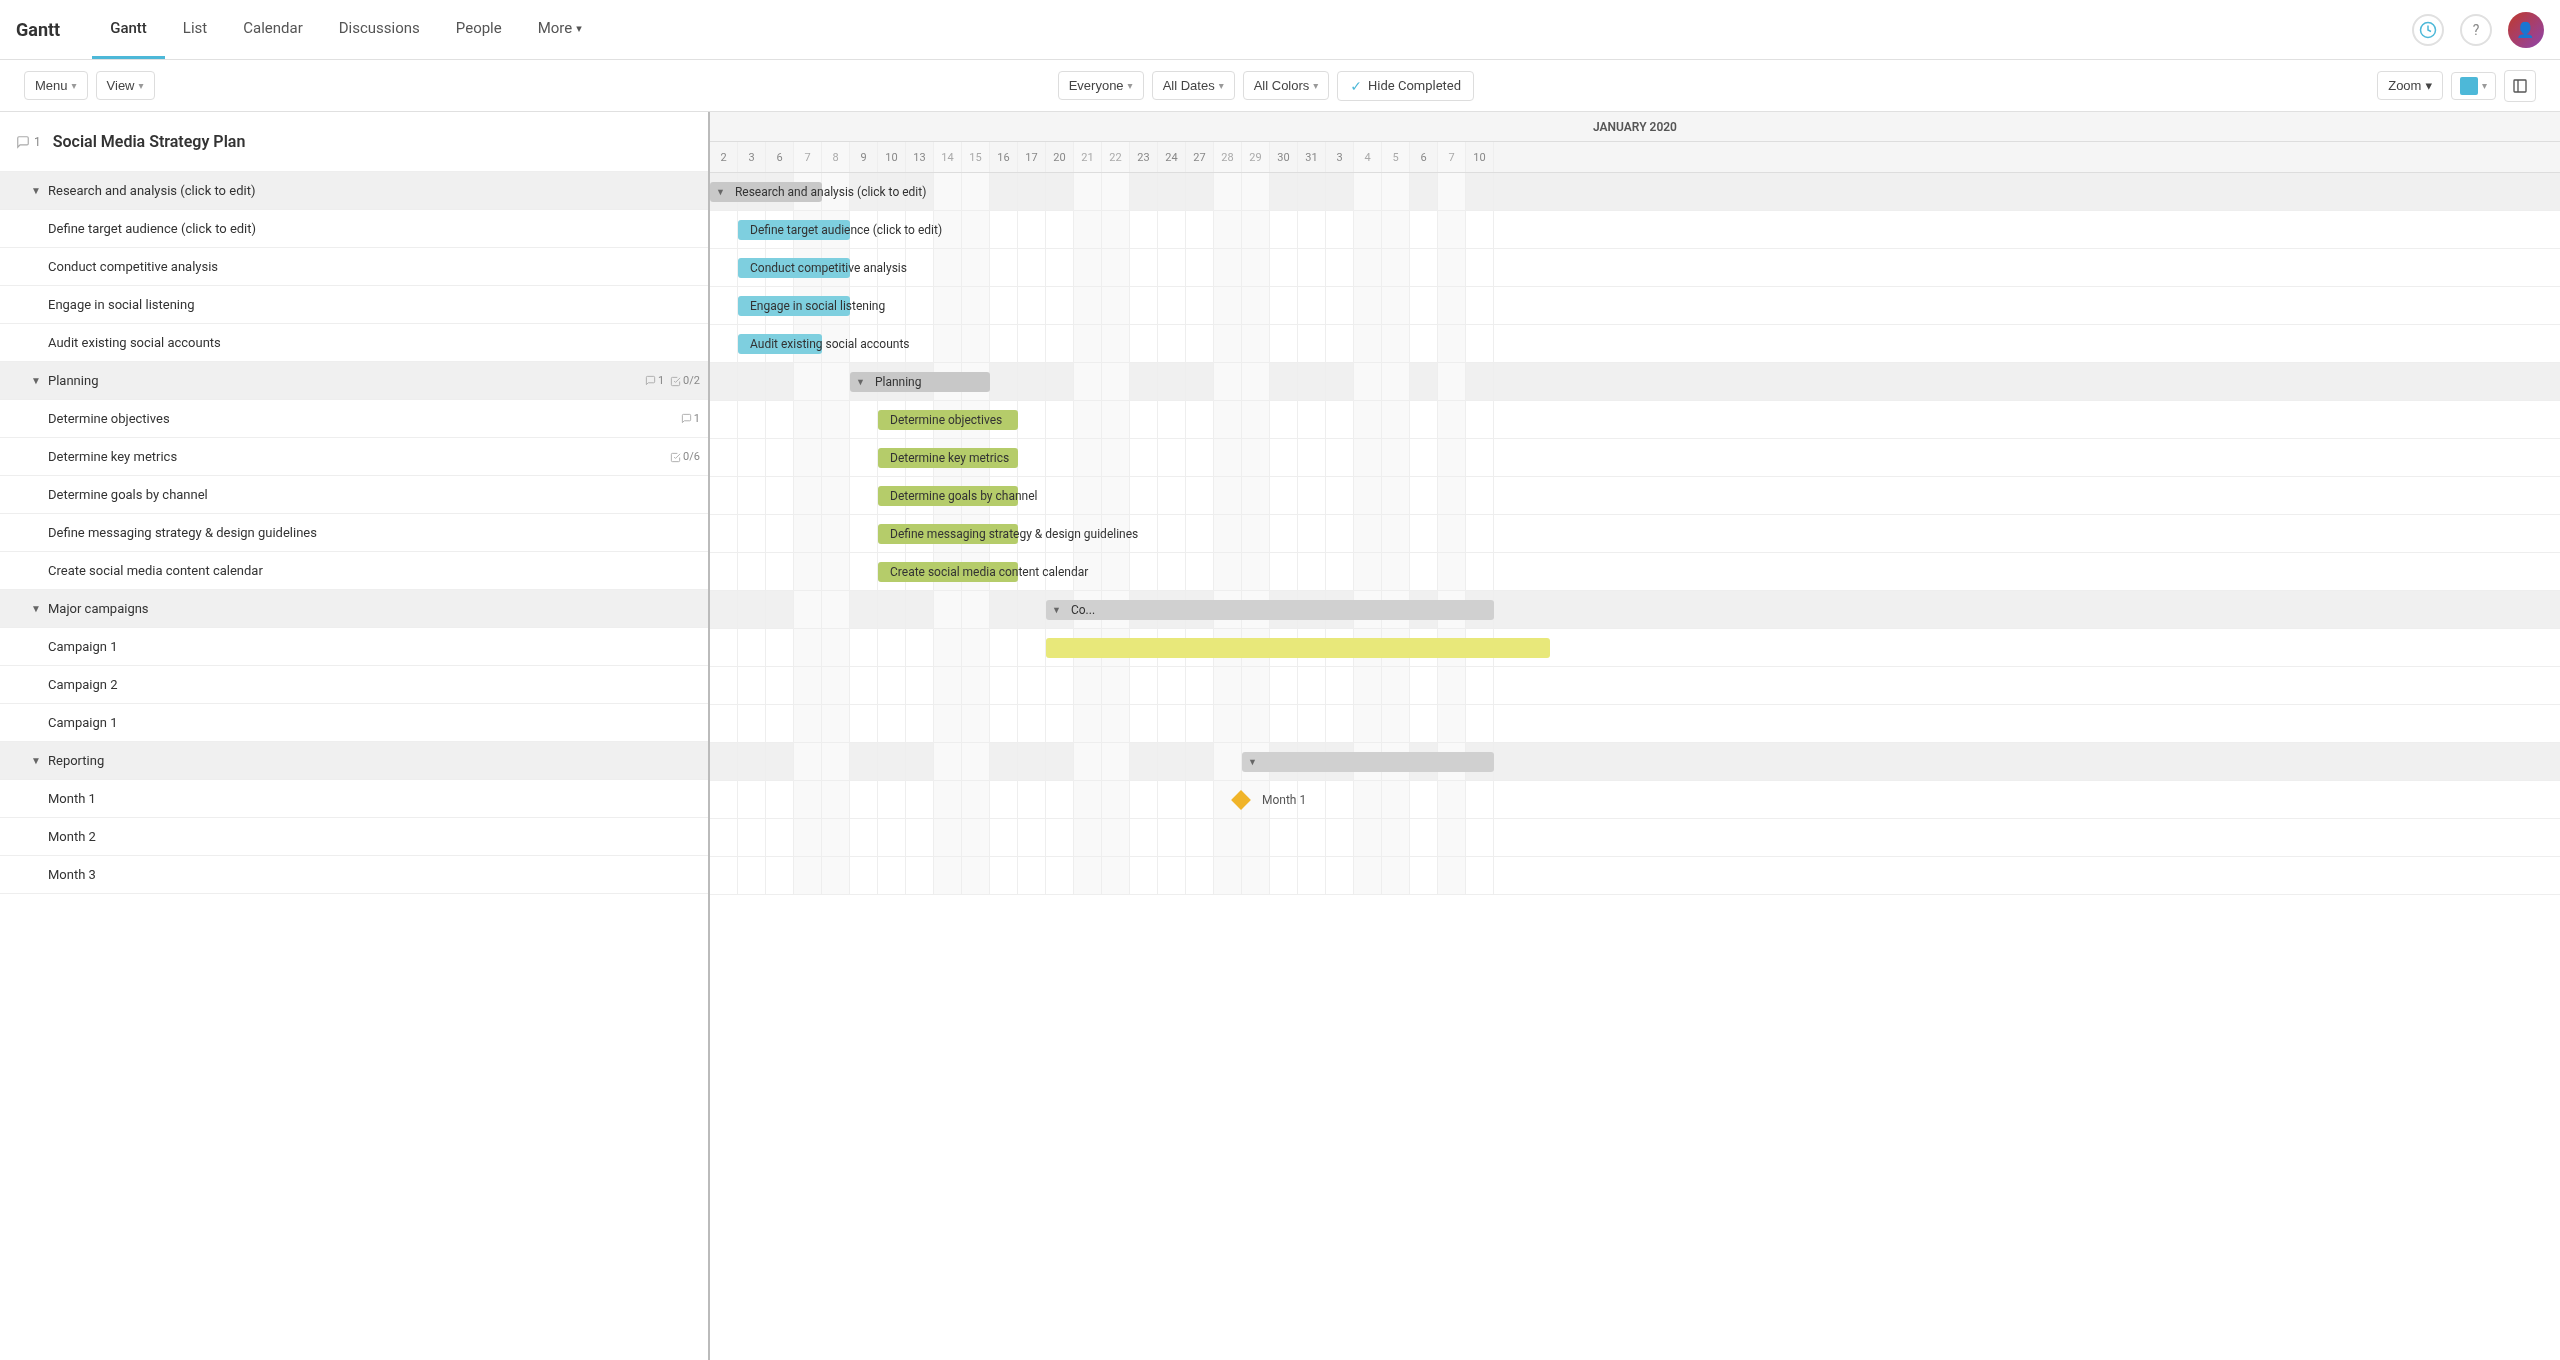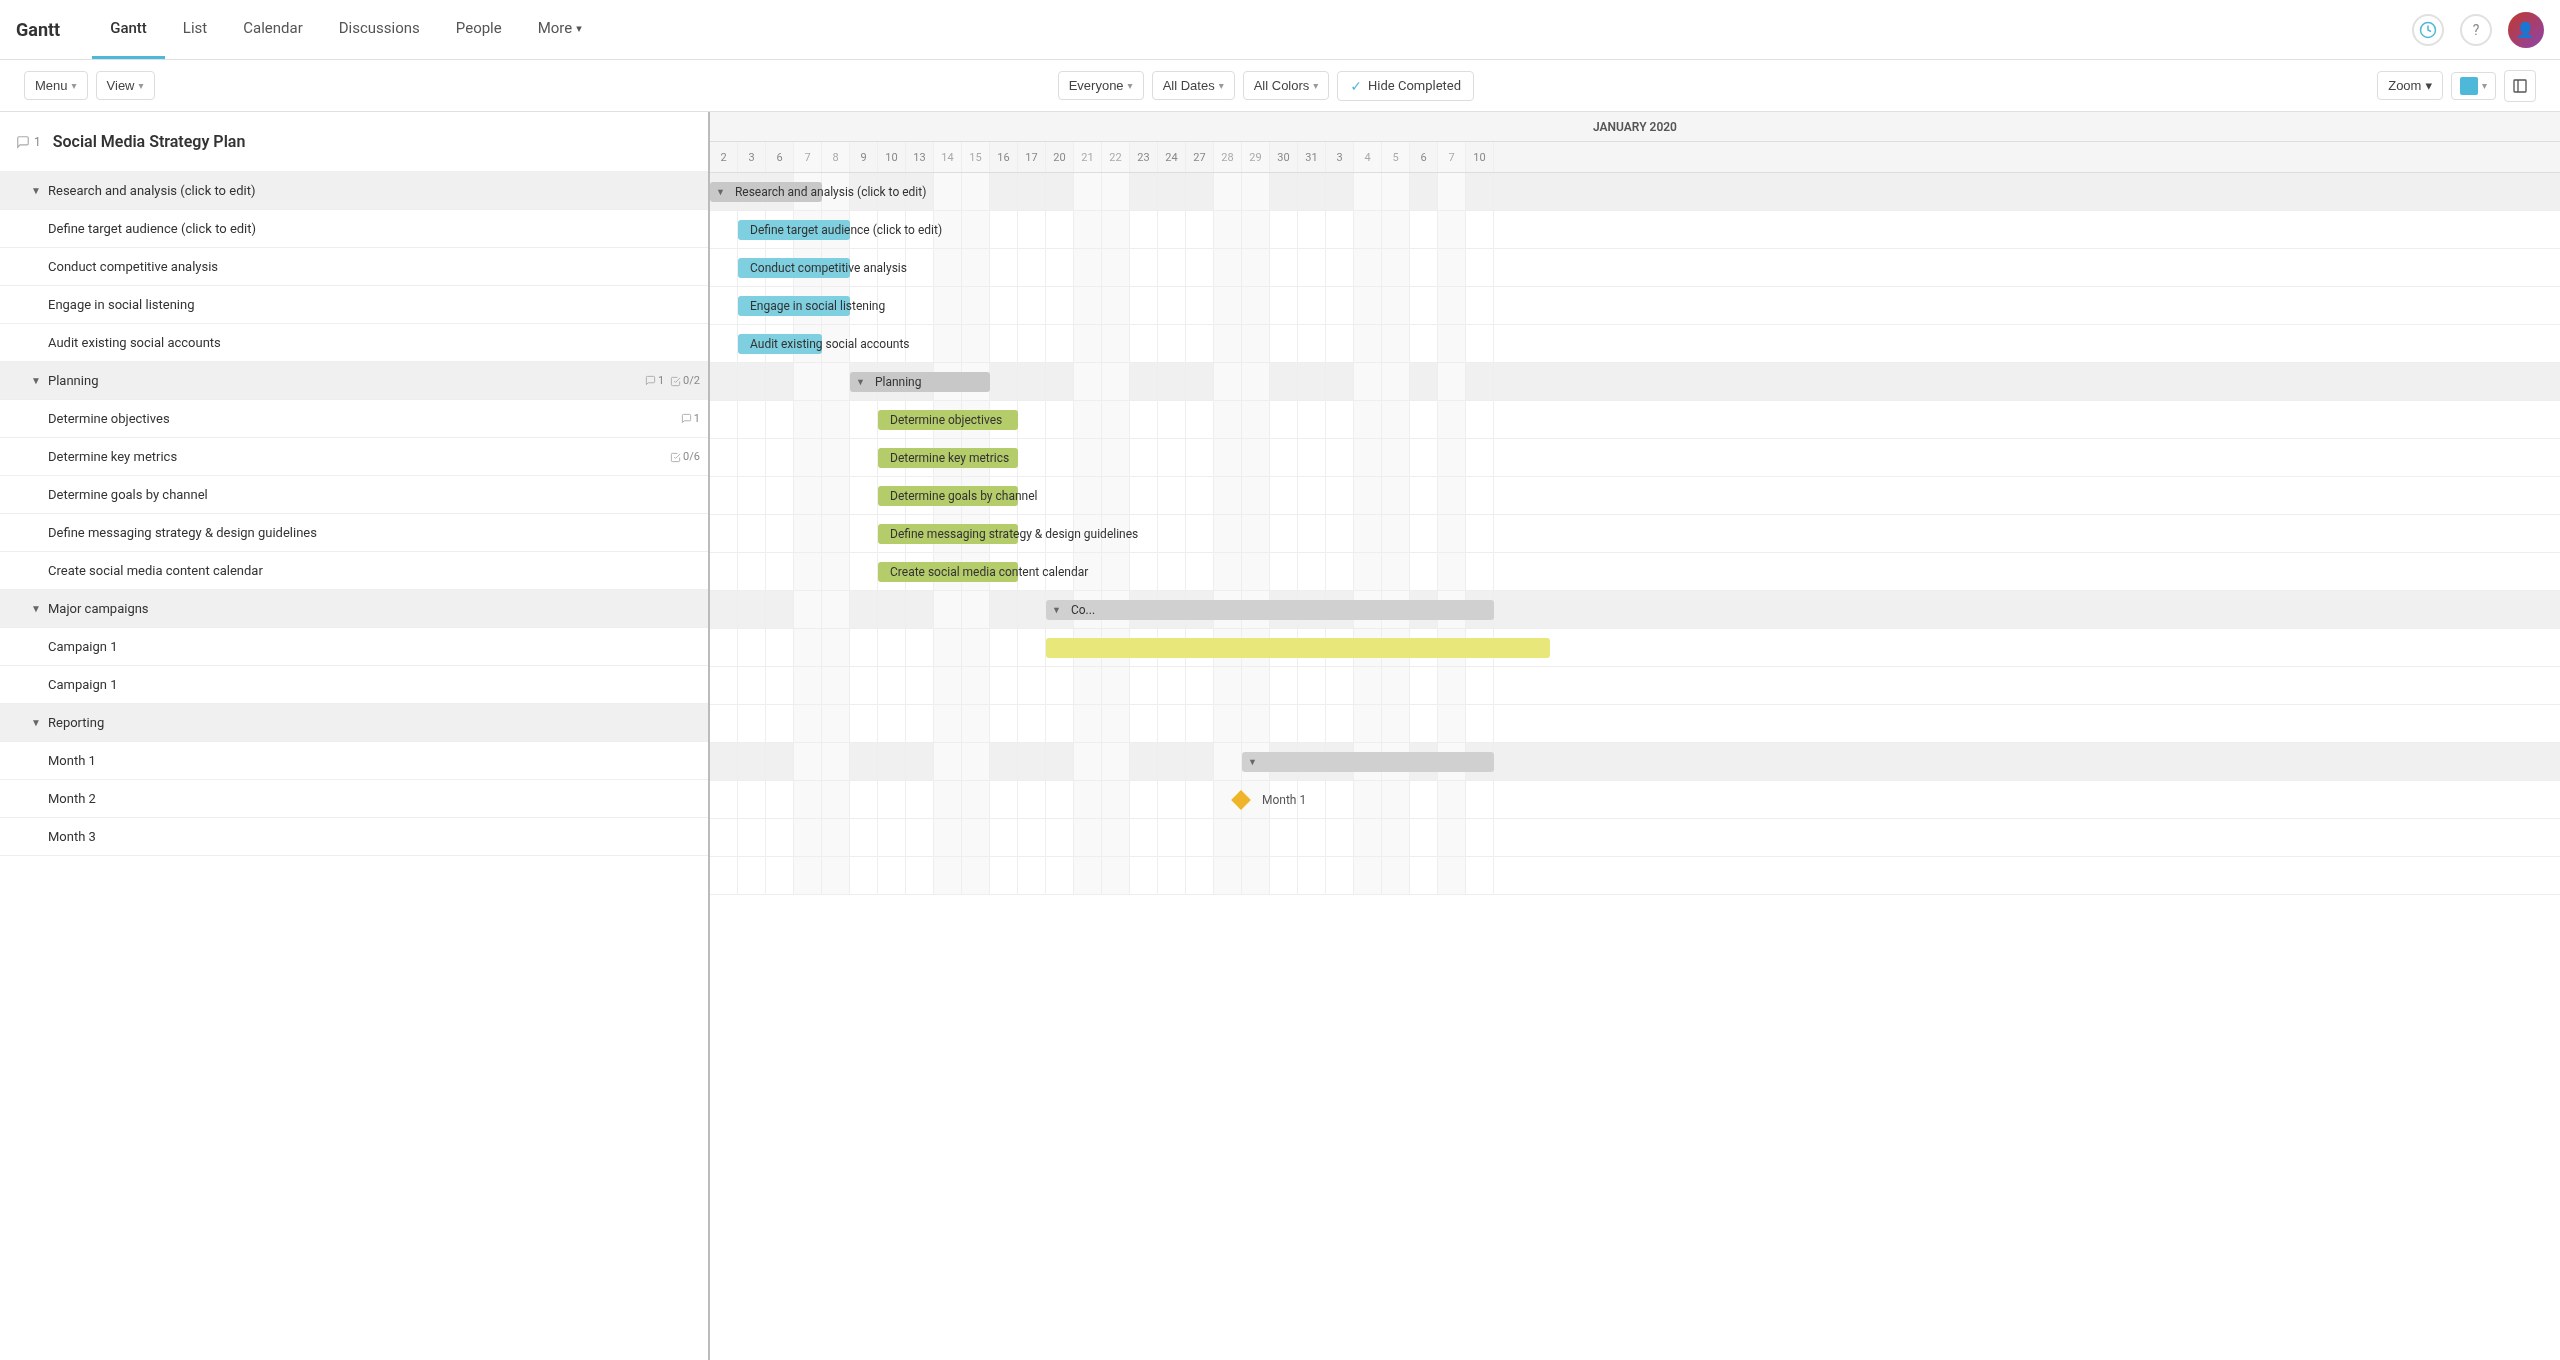--- a/index.html
+++ b/index.html
@@ -554,20 +554,23 @@
       </div>
 
       <div class="task-row group-row task-indent-1">
         <span class="task-toggle">▼</span>
         <span class="task-name">Major campaigns</span>
       </div>
       <div class="task-row task-indent-2">
         <span class="task-name">Campaign 1</span>
       </div>
       <div class="task-row task-indent-2">
+        <span class="task-name">Campaign 2</span>
+      </div>
+      <div class="task-row task-indent-2">
         <span class="task-name">Campaign 1</span>
       </div>
 
       <div class="task-row group-row task-indent-1">
         <span class="task-toggle">▼</span>
         <span class="task-name">Reporting</span>
       </div>
       <div class="task-row task-indent-2">
         <span class="task-name">Month 1</span>
       </div>

